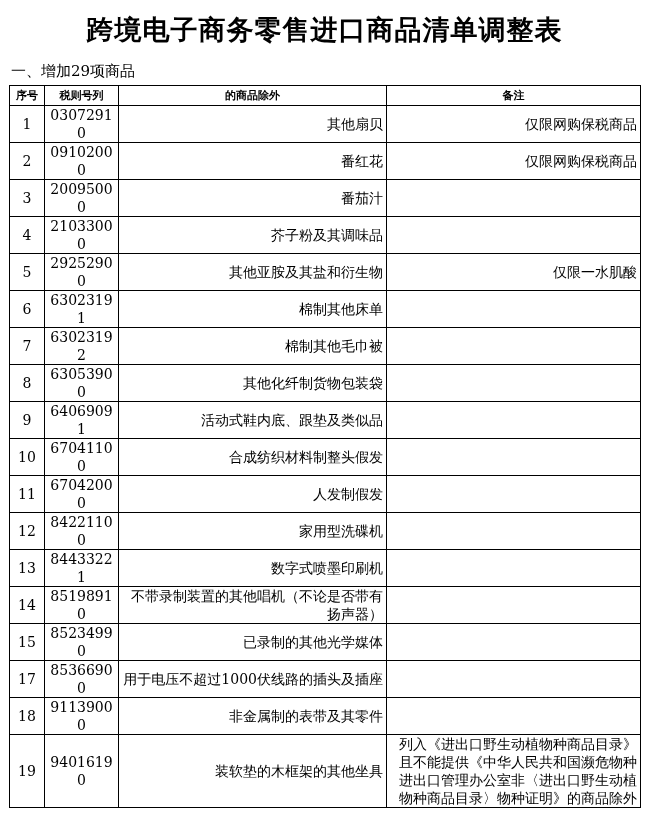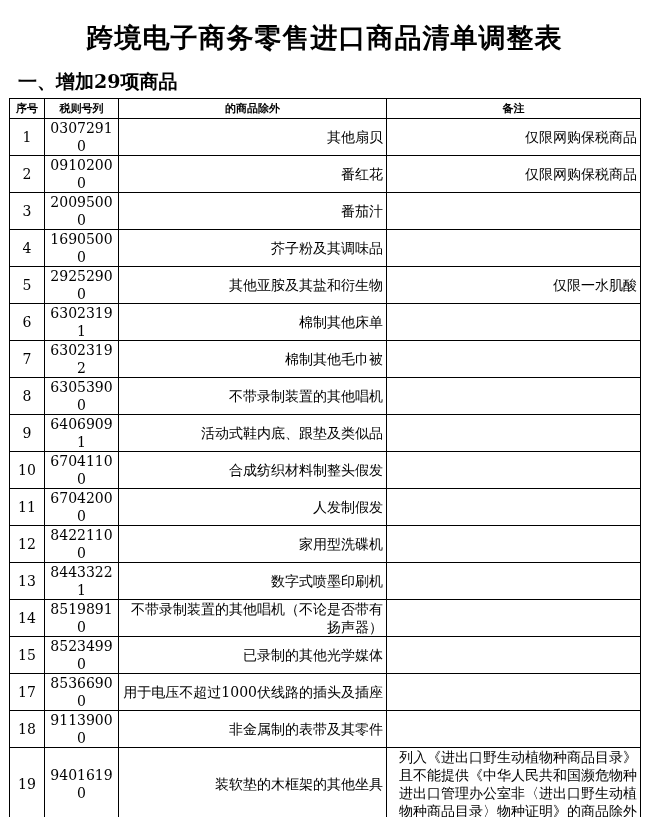--- a/index.html
+++ b/index.html
@@ -12,28 +12,28 @@
   .page {
     width: 647px;
     box-sizing: border-box;
     padding: 6px 7px 10px 9px;
     background: #ffffff;
   }
   .doc-title {
     font-size: 27px;
     font-weight: bold;
     text-align: center;
-    margin: 16px 0 16px 0;
+    margin: 8px 0 16px 0;
     letter-spacing: 1px;
     line-height: 1.2;
   }
   .section-heading {
-    font-size: 19px;
-    font-weight: bold;
-    margin: 8px 0 5px 9px;
+    font-size: 15px;
+    font-weight: normal;
+    margin: 8px 0 5px 2px;
     line-height: 1.2;
   }
   table.goods-table {
     border-collapse: collapse;
     table-layout: fixed;
     width: 631px;
     margin-bottom: 8px;
   }
   table.goods-table th,
   table.goods-table td {
@@ -105,21 +105,21 @@
 
   <tr>
     <td class="c-no">3</td>
     <td class="c-code">20095000</td>
     <td class="c-desc">番茄汁</td>
     <td class="c-note"></td>
   </tr>
 
   <tr>
     <td class="c-no">4</td>
-    <td class="c-code">16905000</td>
+    <td class="c-code">21033000</td>
     <td class="c-desc">芥子粉及其调味品</td>
     <td class="c-note"></td>
   </tr>
 
   <tr>
     <td class="c-no">5</td>
     <td class="c-code">29252900</td>
     <td class="c-desc">其他亚胺及其盐和衍生物</td>
     <td class="c-note">仅限一水肌酸</td>
   </tr>
@@ -134,21 +134,21 @@
   <tr>
     <td class="c-no">7</td>
     <td class="c-code">63023192</td>
     <td class="c-desc">棉制其他毛巾被</td>
     <td class="c-note"></td>
   </tr>
 
   <tr>
     <td class="c-no">8</td>
     <td class="c-code">63053900</td>
-    <td class="c-desc">不带录制装置的其他唱机</td>
+    <td class="c-desc">其他化纤制货物包装袋</td>
     <td class="c-note"></td>
   </tr>
 
   <tr>
     <td class="c-no">9</td>
     <td class="c-code">64069091</td>
     <td class="c-desc">活动式鞋内底、跟垫及类似品</td>
     <td class="c-note"></td>
   </tr>
 

